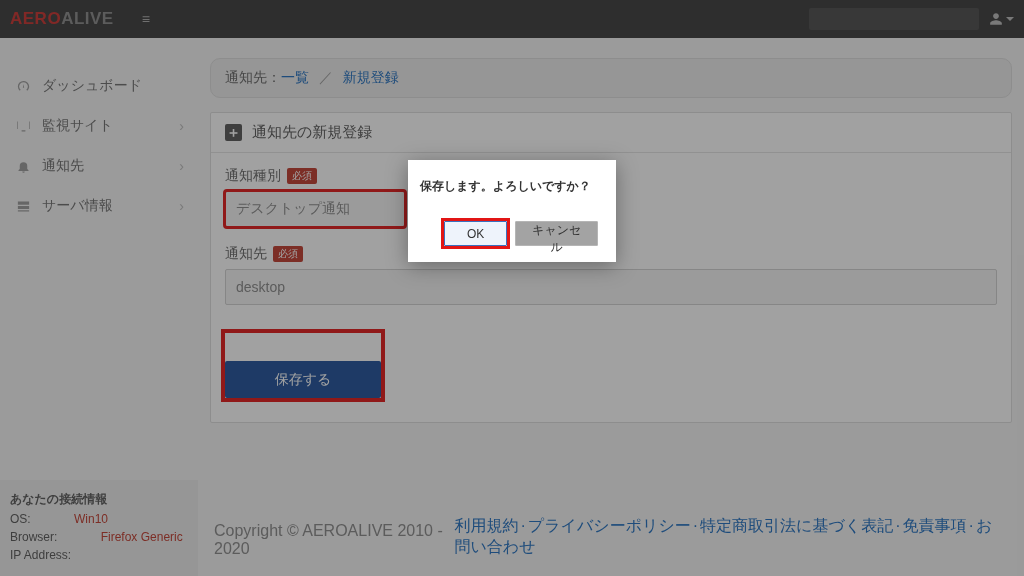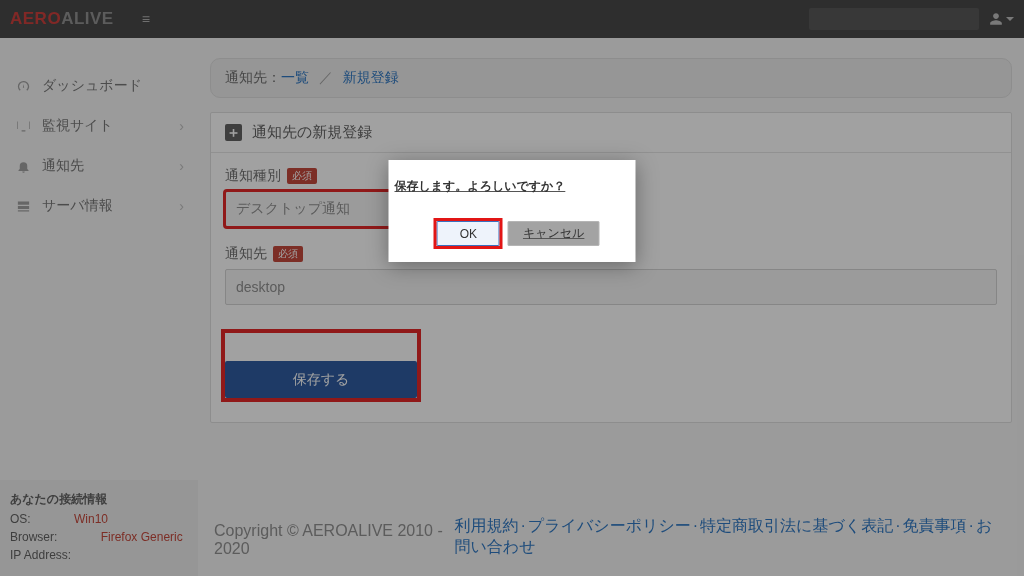--- a/index.html
+++ b/index.html
@@ -46,40 +46,39 @@
   .panel-body { padding:14px 14px 24px 14px; }
   .field-label { font-size:14px; color:#666; display:flex; align-items:center; gap:6px; }
   .badge-req { background:#c0392b; color:#fff; font-size:10px; padding:1px 5px; border-radius:2px; }
   .select-box, .text-box {
     margin-top:6px; width:100%; max-width:780px; height:36px; background:#f5f5f5; border:1px solid #d0d0d0;
     border-radius:2px; display:flex; align-items:center; padding:0 10px; font-size:14px; color:#888;
   }
   .select-wrap { width:180px; }
   .hl { outline:3px solid #e21515; outline-offset:-1px; }
   .save-btn {
-    margin-top:28px; width:192px; height:37px; background:#1e4f9a; color:#fff; display:flex; align-items:center; justify-content:center;
+    margin-top:28px; width:156px; height:37px; background:#1e4f9a; color:#fff; display:flex; align-items:center; justify-content:center;
     font-size:14px; border-radius:2px; cursor:pointer;
   }
   .save-wrap { display:inline-block; outline:4px solid #e21515; }
 
   
   .footer { margin-top:auto; padding:12px 4px 8px 4px; display:flex; align-items:flex-end; font-size:16px; color:#888; }
   .footer .links { margin-left:auto; color:#1e6dbf; }
   .footer .links a { color:#1e6dbf; text-decoration:none; }
   .footer .dot { color:#1e6dbf; margin:0 2px; }
 
   
   .scrim { position:absolute; inset:0; background:rgba(30,30,30,0.42); }
 
   
   .modal {
     position:absolute; top:160px; left:50%; transform:translateX(-50%);
-    width:247px; background:#fff; box-shadow:0 4px 20px rgba(0,0,0,0.35);
-    padding:18px 18px 16px 6px;
-    text-decoration:underline;
+    width:208px; background:#fff; box-shadow:0 4px 20px rgba(0,0,0,0.35);
+    padding:18px 18px 16px 12px;
   }
   .modal-msg { font-size:12px; color:#333; font-weight:600; }
   .modal-actions { display:flex; gap:8px; justify-content:center; margin-top:26px; }
   .modal-actions button {
     height:25px; padding:0 14px; font-size:12px; background:#a3a3a3; border:1px solid #b5b5b5;
     border-radius:1px; cursor:pointer; color:#333;
   }
   .ok-wrap { display:inline-block; outline:3px solid #e21515;margin-left:24px; }
   .ok-wrap button { border:1px solid #3a6fbf; background:#eef3fb; padding:0 22px; }
 </style>

